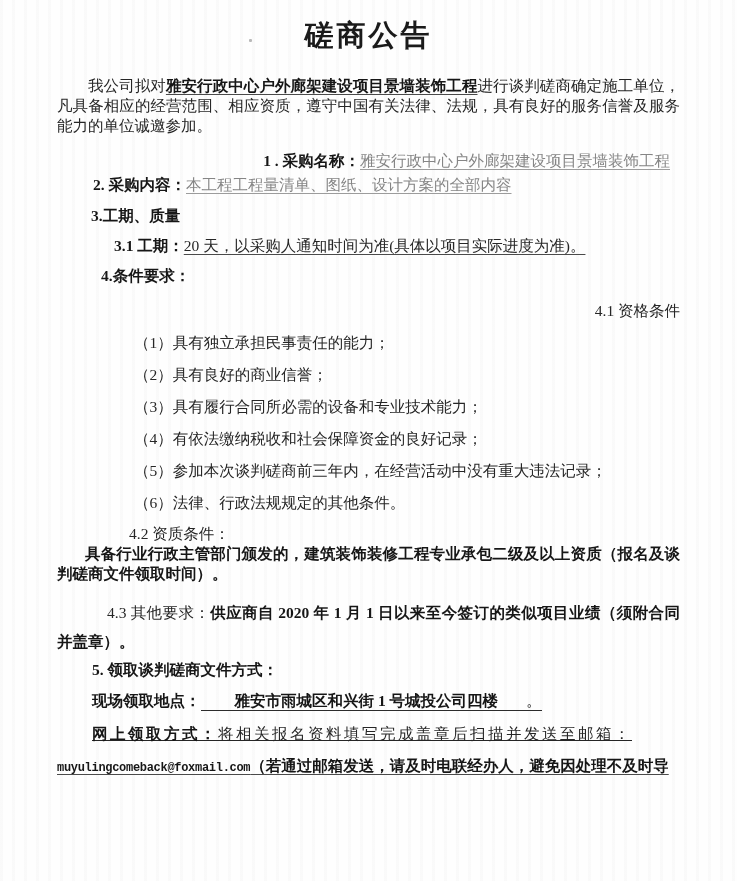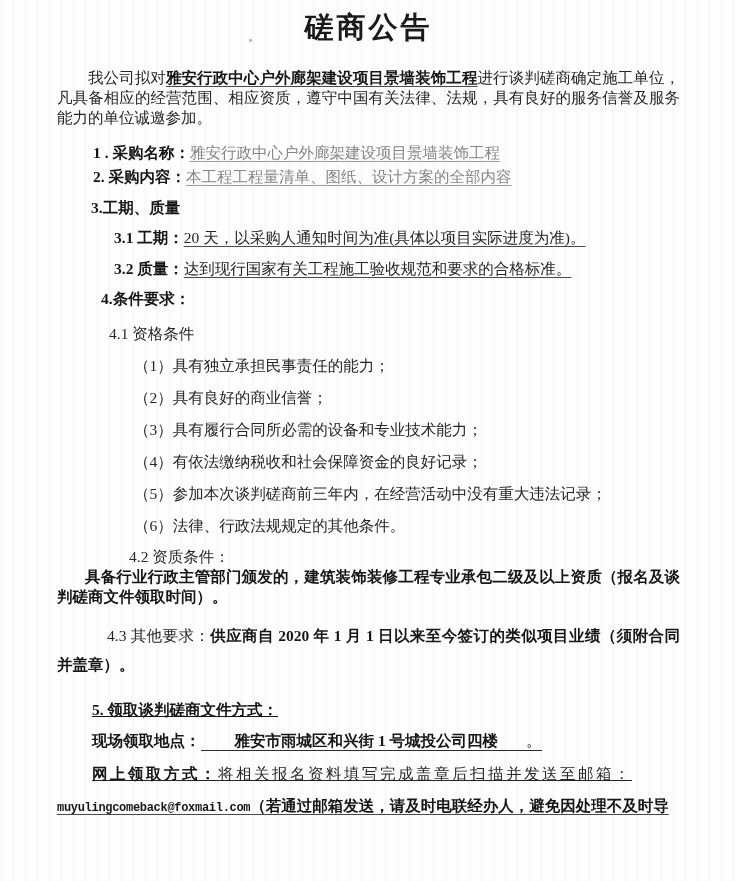--- a/index.html
+++ b/index.html
@@ -6,44 +6,44 @@
   .page{
     position:relative;
     width:737px;height:881px;
     margin:0 auto;
     background:
       repeating-linear-gradient(90deg, rgba(175,175,175,0.055) 0px, rgba(175,175,175,0.055) 3px, rgba(255,255,255,0) 3px, rgba(255,255,255,0) 12px),
       #fefefe;
     font-family:"Liberation Serif","DejaVu Serif",serif;
     font-size:15.5px;color:#262626;
     box-sizing:border-box;
-    padding:0 57px;
+    padding:8px 57px;
     overflow:hidden;
   }
   .b{font-weight:bold;color:#161616;}
   .u{text-decoration:underline;text-decoration-color:#4a4a4a;text-underline-offset:3px;}
   .uv{text-decoration:underline;text-decoration-color:#4a4a4a;text-underline-offset:3px;}
   .faded{color:#858585;text-decoration-color:#9c9c9c;}
   .mono{font-family:"Liberation Mono","DejaVu Sans Mono",monospace;font-size:12px;letter-spacing:-0.3px;}
   .title{margin:10px 0 0;text-align:center;font-size:29px;line-height:34px;font-weight:bold;color:#1a1a1a;letter-spacing:3px;}
   .intro{margin:24px 0 0;line-height:20px;text-indent:2em;text-align:justify;}
   .ln{line-height:22px;}
-  .ln-1{margin-top:14px;margin-left:36px;}
+  .ln-1{margin-top:14px;margin-left:36px;text-align:right;}
   .ln-2{margin-top:2px;margin-left:36px;}
   .h3{margin-top:9px;margin-left:34px;line-height:22px;}
   .i31{margin-top:8px;margin-left:57px;line-height:22px;}
   .i32{margin-top:9px;margin-left:57px;line-height:22px;}
   .h4{margin-top:8px;margin-left:44px;line-height:22px;}
-  .h41{margin-top:14px;margin-left:52px;line-height:20px;}
+  .h41{margin-top:14px;margin-left:52px;line-height:20px;text-align:right;}
   .cond{margin-top:12px;margin-left:77px;line-height:20px;}
   .h42{margin-top:11px;margin-left:72px;line-height:20px;}
   .p42{margin:0;line-height:20px;text-indent:28px;text-align:justify;}
   .p43{margin:14px 0 0;line-height:29px;text-indent:50px;text-align:justify;}
   .signup{margin:2px 0 0;line-height:27.5px;text-indent:2em;text-align:justify;}
-  .h5{margin-top:20px;margin-left:35px;line-height:22px;text-decoration:underline;}
+  .h5{margin-top:3px;margin-left:35px;line-height:22px;}
   .onsite{margin-top:9px;margin-left:35px;line-height:22px;font-family:Liberation Serif, serif;}
   .uwrap{border-bottom:1.5px solid #2c2c2c;display:inline-block;line-height:19px;}
   .addr{padding:0 28px 0 34px;}
   .online{margin-top:11px;margin-left:35px;line-height:22px;letter-spacing:2.5px;text-align:justify;text-decoration:underline;}
   .email-line{margin-top:10px;line-height:22px;}
   .vpad{padding-right:10px;}
   .speck{position:absolute;left:249px;top:39px;width:3px;height:3px;background:#8a8a8a;opacity:.6;border-radius:1px;}
 </style>
 </head>
 <body>
@@ -56,21 +56,20 @@
   <p class="intro"><span>我公司拟对</span><span class="b u">雅安行政中心户外廊架建设项目景墙装饰工程</span><span>进行谈判磋商确定施工单位，凡具备相应的经营范围、相应资质，遵守中国有关法律、法规，具有良好的服务信誉及服务能力的单位诚邀参加。</span></p>
 
   <div class="ln ln-1"><span class="b">1 . 采购名称：</span><span class="u faded vpad">雅安行政中心户外廊架建设项目景墙装饰工程</span></div>
 
   <div class="ln ln-2"><span class="b">2.  采购内容：</span><span class="u faded vpad">本工程工程量清单、图纸、设计方案的全部内容</span></div>
 
   <div class="h3 b">3.工期、质量</div>
 
   <div class="i31"><span class="b">3.1 工期：</span><span class="uv vpad">20 天，以采购人通知时间为准(具体以项目实际进度为准)。</span></div>
 
-  <div class="i32"><span class="b">3.2 质量：</span><span class="uv vpad">达到现行国家有关工程施工验收规范和要求的合格标准。</span></div>
 
   <div class="h4 b">4.条件要求：</div>
 
   <div class="h41">4.1 资格条件</div>
 
   <div class="cond">（1）具有独立承担民事责任的能力；</div>
   <div class="cond">（2）具有良好的商业信誉；</div>
   <div class="cond">（3）具有履行合同所必需的设备和专业技术能力；</div>
   <div class="cond">（4）有依法缴纳税收和社会保障资金的良好记录；</div>
   <div class="cond">（5）参加本次谈判磋商前三年内，在经营活动中没有重大违法记录；</div>

